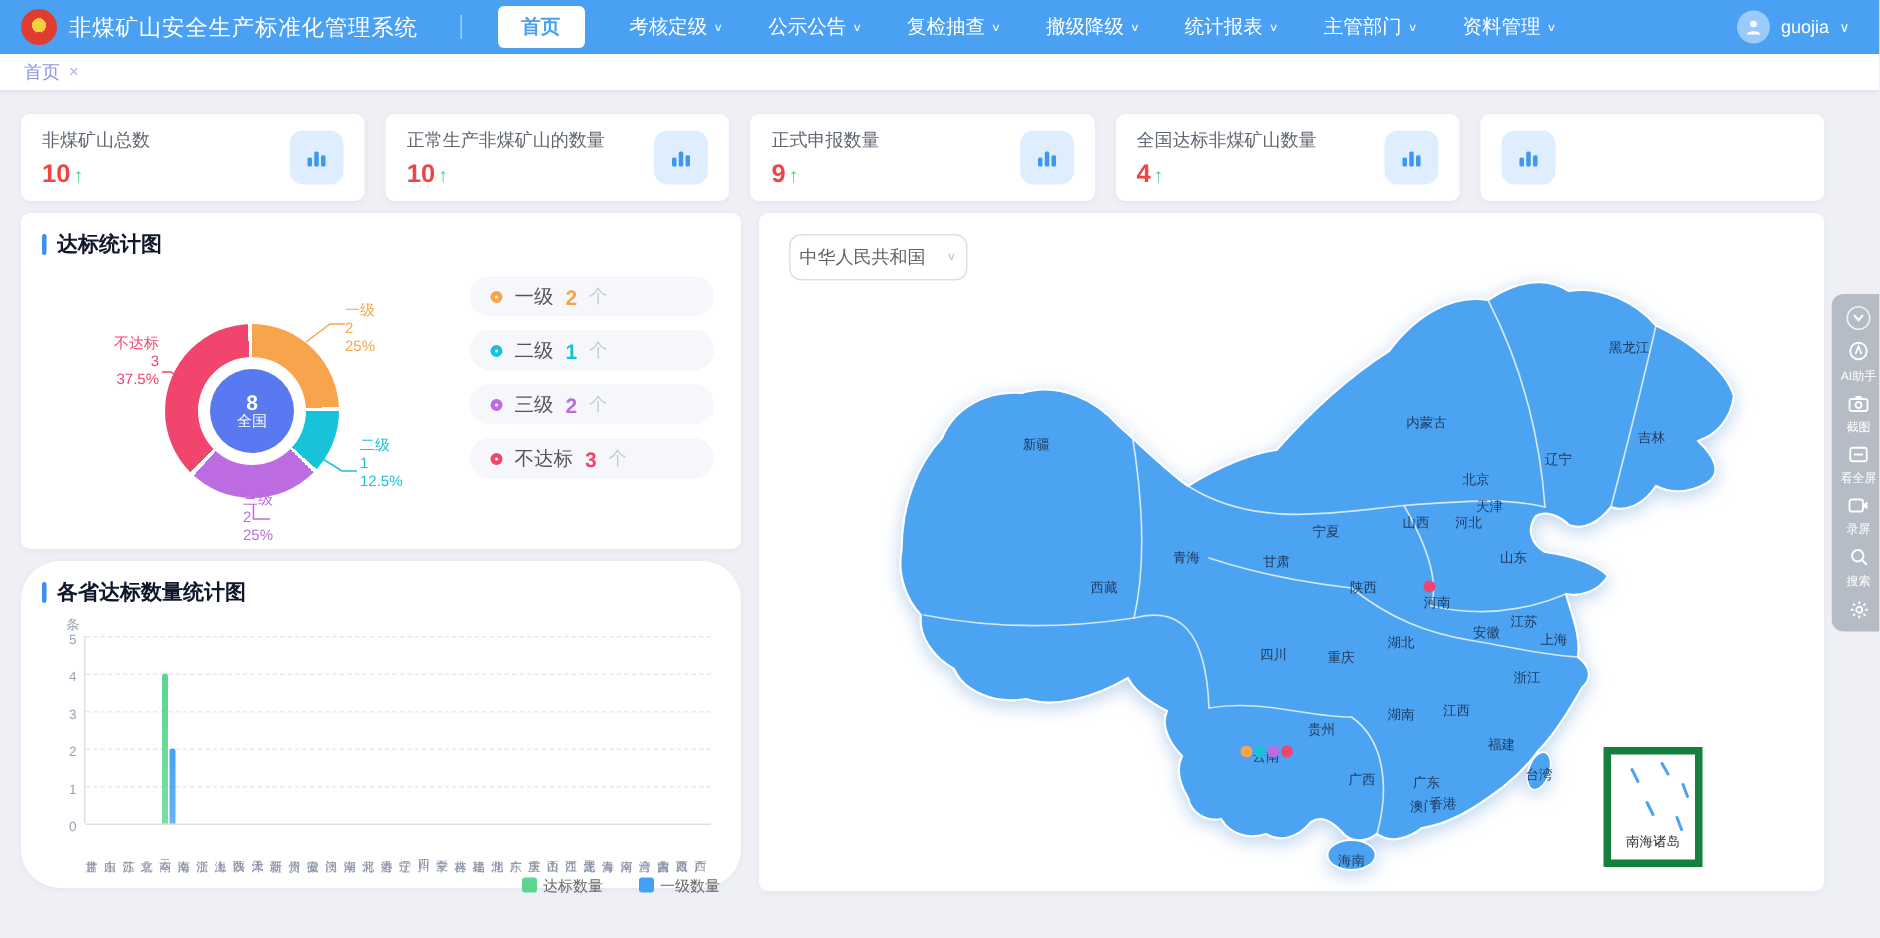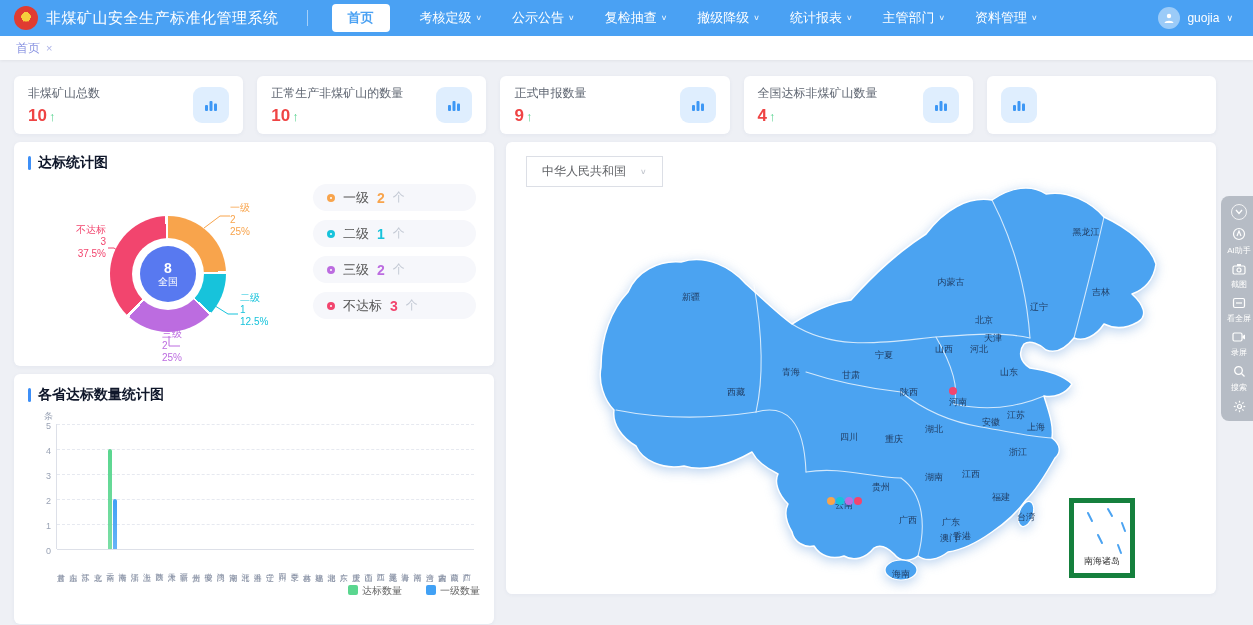--- a/index.html
+++ b/index.html
@@ -55,39 +55,39 @@
   .callout.c1 { left:212px; top:116px; color:#17C3DB;}
   .callout.c2 { left:134px; top:152px; color:#BC6CE0;}
   .callout.c3 { left:8px; top:48px; width:70px; text-align:right; color:#F2456E;}
   .legend-zone { flex:1; display:flex; flex-direction:column; gap:9px; padding:8px 4px 0 0;}
   .legend-pill { height:27px; background:#F6F7FB; border-radius:15px; display:flex; align-items:center; padding:0 14px; gap:8px; font-size:13px; color:#555;}
   .ring { width:8px; height:8px; border-radius:50%; border:3px solid; background:#fff;}
   .legend-val { font-weight:bold; font-size:14px;}
   .legend-unit { color:#C3C9D4; font-size:12px;}
 
   
-  #bars-card { height:250px;}
+  #bars-card { height:218px;border-radius:26px;}
   .bar-chart { margin-top:8px; position:relative; height:170px;}
   .y-unit { position:absolute; left:16px; top:-2px; font-size:9px; color:#9AA3B5;}
   .plot { position:absolute; left:28px; top:12px; right:6px; height:125px; border-left:1px solid #DDE0E8;}
   .gridline { position:absolute; left:0; right:0; border-top:1px dashed #E6E9F0; height:0;}
   .ytick { position:absolute; left:-22px; width:16px; text-align:right; font-size:9px; color:#9AA3B5; transform:translateY(-4px);}
   .slots { position:absolute; left:0; right:0; bottom:0; top:0; display:flex;}
   .slot { flex:1; position:relative; display:flex; align-items:flex-end; justify-content:center; gap:1px;}
   .bar { width:4px; border-radius:2px 2px 0 0;}
   .xlabels { position:absolute; left:28px; right:6px; top:142px; display:flex;}
   .xlabel { flex:1; display:flex; justify-content:center; font-size:8px; color:#8A93A6;
      writing-mode:vertical-lr; text-orientation:upright; height:26px; line-height:1; letter-spacing:0;}
   .bar-legend { position:absolute; left:0; right:0; top:172px; display:flex; justify-content:flex-end; gap:24px; font-size:10px; color:#666;}
   .bar-legend .sw { width:10px; height:10px; border-radius:2px; display:inline-block; margin-right:4px; vertical-align:-1px;}
 
   
   .map-card { flex:1; height:452px; background:#fff; border-radius:6px; box-shadow:0 1px 4px rgba(30,60,110,.05); position:relative; overflow:hidden;}
-  .map-select { position:absolute; left:20px; top:14px; border:1px solid #DCDFE6; border-radius:0; background:#fff;
-     font-size:12px; color:#606266; padding:6px 15px; display:flex; align-items:center; gap:14px; cursor:pointer; z-index:3;}
+  .map-select { position:absolute; left:20px; top:14px; border:1px solid #DCDFE6; border-radius:8px; background:#fff;
+     font-size:12px; color:#606266; padding:6px 6px; display:flex; align-items:center; gap:14px; cursor:pointer; z-index:3;}
   .map-select .chev { color:#C0C4CC; font-size:9px; transform:scaleY(.8);}
   .map-svg { position:absolute; left:0; top:0;}
   .prov-label { position:absolute; transform:translate(-50%,-50%); font-size:9px; color:#1F3A5F; white-space:nowrap; z-index:2; cursor:pointer;}
   .map-dot { position:absolute; width:8px; height:8px; border-radius:50%; transform:translate(-50%,-50%); z-index:2;}
   .inset { position:absolute; left:563px; top:356px; width:66px; height:80px; border:5px solid #15803d; background:#fff; z-index:2;}
   .inset-label { position:absolute; bottom:5px; width:100%; text-align:center; font-size:9px; color:#333;}
 
   
   .side-toolbar { position:fixed; right:0; top:196px; width:32px; background:rgba(137,146,156,.55);
      border-radius:8px 0 0 8px; padding:8px 0 6px; display:flex; flex-direction:column; align-items:center; gap:7px; z-index:9;}

